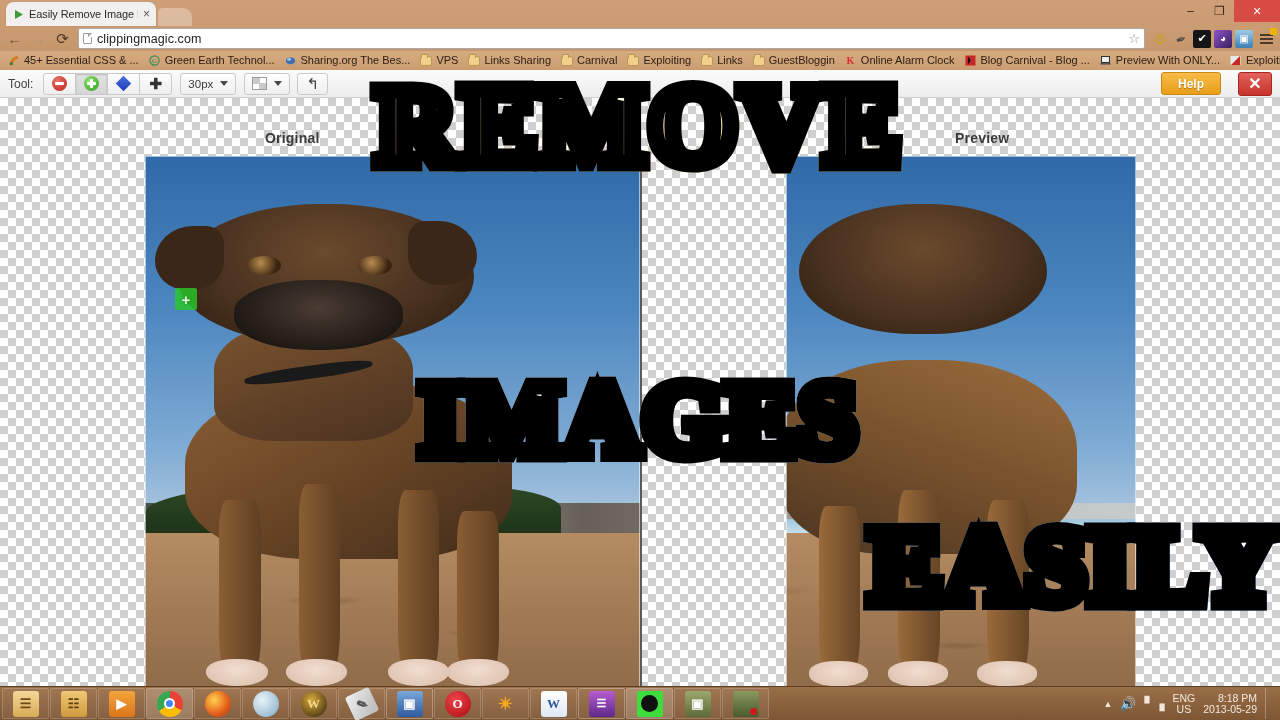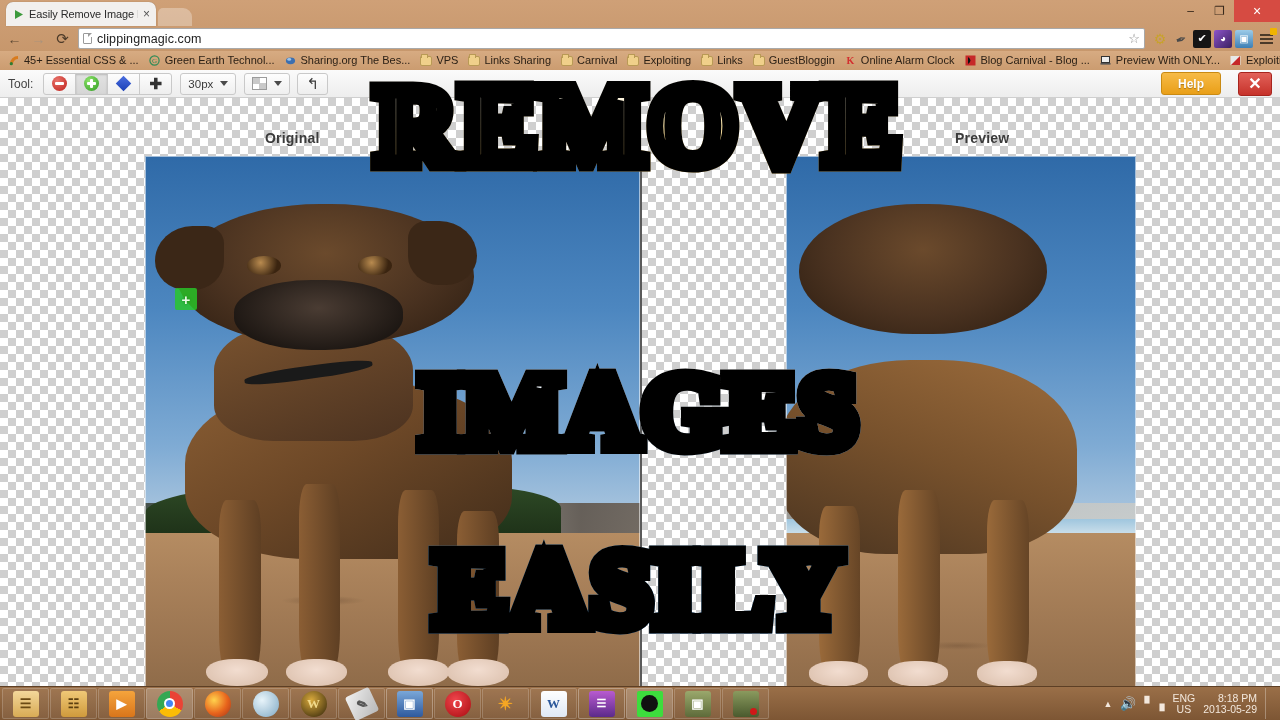--- a/index.html
+++ b/index.html
@@ -328,29 +328,29 @@
     -webkit-background-clip: text; background-clip: text;
     -webkit-text-fill-color: transparent;
   }
   .ttl-background {
     top: 148px; font-size: 116px; letter-spacing: 2px;
     background: linear-gradient(#f0c133 15%, #e8a818 50%, #c8870a 85%);
     -webkit-background-clip: text; background-clip: text;
     -webkit-text-fill-color: transparent;
   }
   .ttl-images {
-    top: 292px; font-size: 104px; letter-spacing: 3px;
+    top: 300px; font-size: 104px; letter-spacing: 3px;
     background: linear-gradient(#ffffff 12%, #dcebf8 45%, #a9cae6 88%);
     -webkit-background-clip: text; background-clip: text;
     -webkit-text-fill-color: transparent;
   }
   .ttl-easily {
-    top: 468px; font-size: 108px; letter-spacing: 3px;
+    top: 445px; font-size: 108px; letter-spacing: 3px;
     background: linear-gradient(#8cc3ea 10%, #4f9ad6 50%, #2e74b5 90%);
-    -webkit-background-clip: text; background-clip: text;
+    -webkit-background-clip: text; background-clip: text; text-align: right;
     -webkit-text-fill-color: transparent;
   }
 
   
   .taskbar {
     position: absolute; left: 0; bottom: 0; width: 1280px; height: 34px;
     background: linear-gradient(#9a6f48, #7d5634);
     display: flex; align-items: center; padding: 0 2px; gap: 1px;
     border-top: 1px solid #5d3f25;
   }

